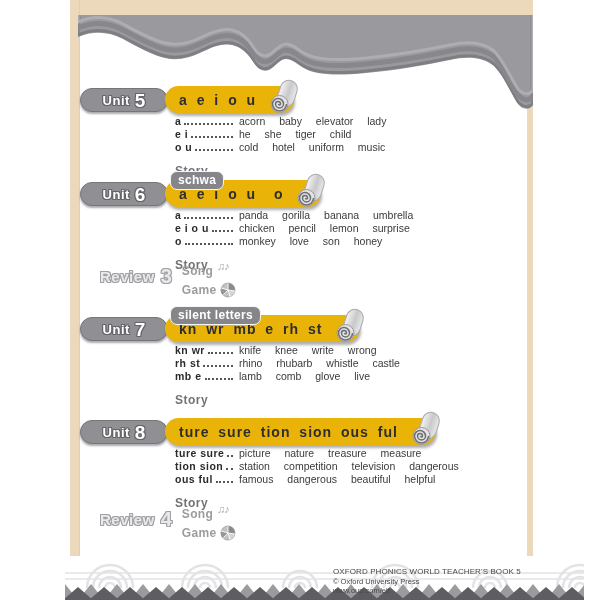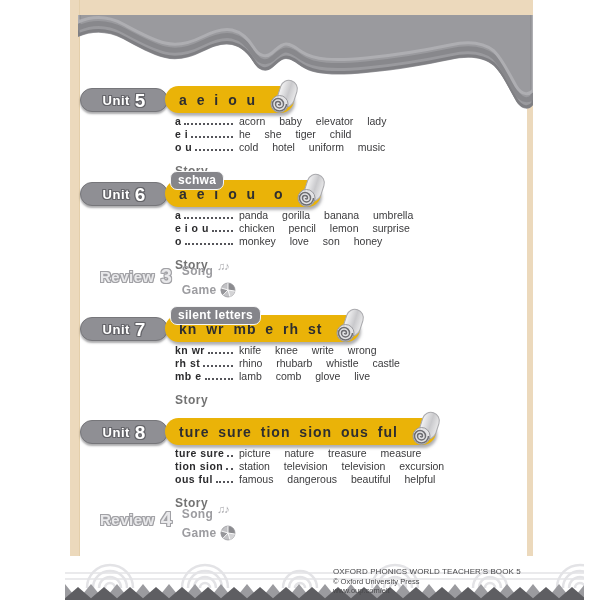--- a/index.html
+++ b/index.html
@@ -280,21 +280,21 @@
             <span class="lbl">ture sure</span>
             <span class="dots"></span>
           </span>
         <span class="words">picture nature treasure measure</span>
       </div>
       <div class="row">
         <span class="lead">
             <span class="lbl">tion sion</span>
             <span class="dots"></span>
           </span>
-        <span class="words">station television television excursion</span>
+        <span class="words">station competition television dangerous</span>
       </div>
       <div class="row">
         <span class="lead">
             <span class="lbl">ous ful</span>
             <span class="dots"></span>
           </span>
         <span class="words">famous dangerous beautiful helpful</span>
       </div>
       <div class="story">Story</div>
     </div>

